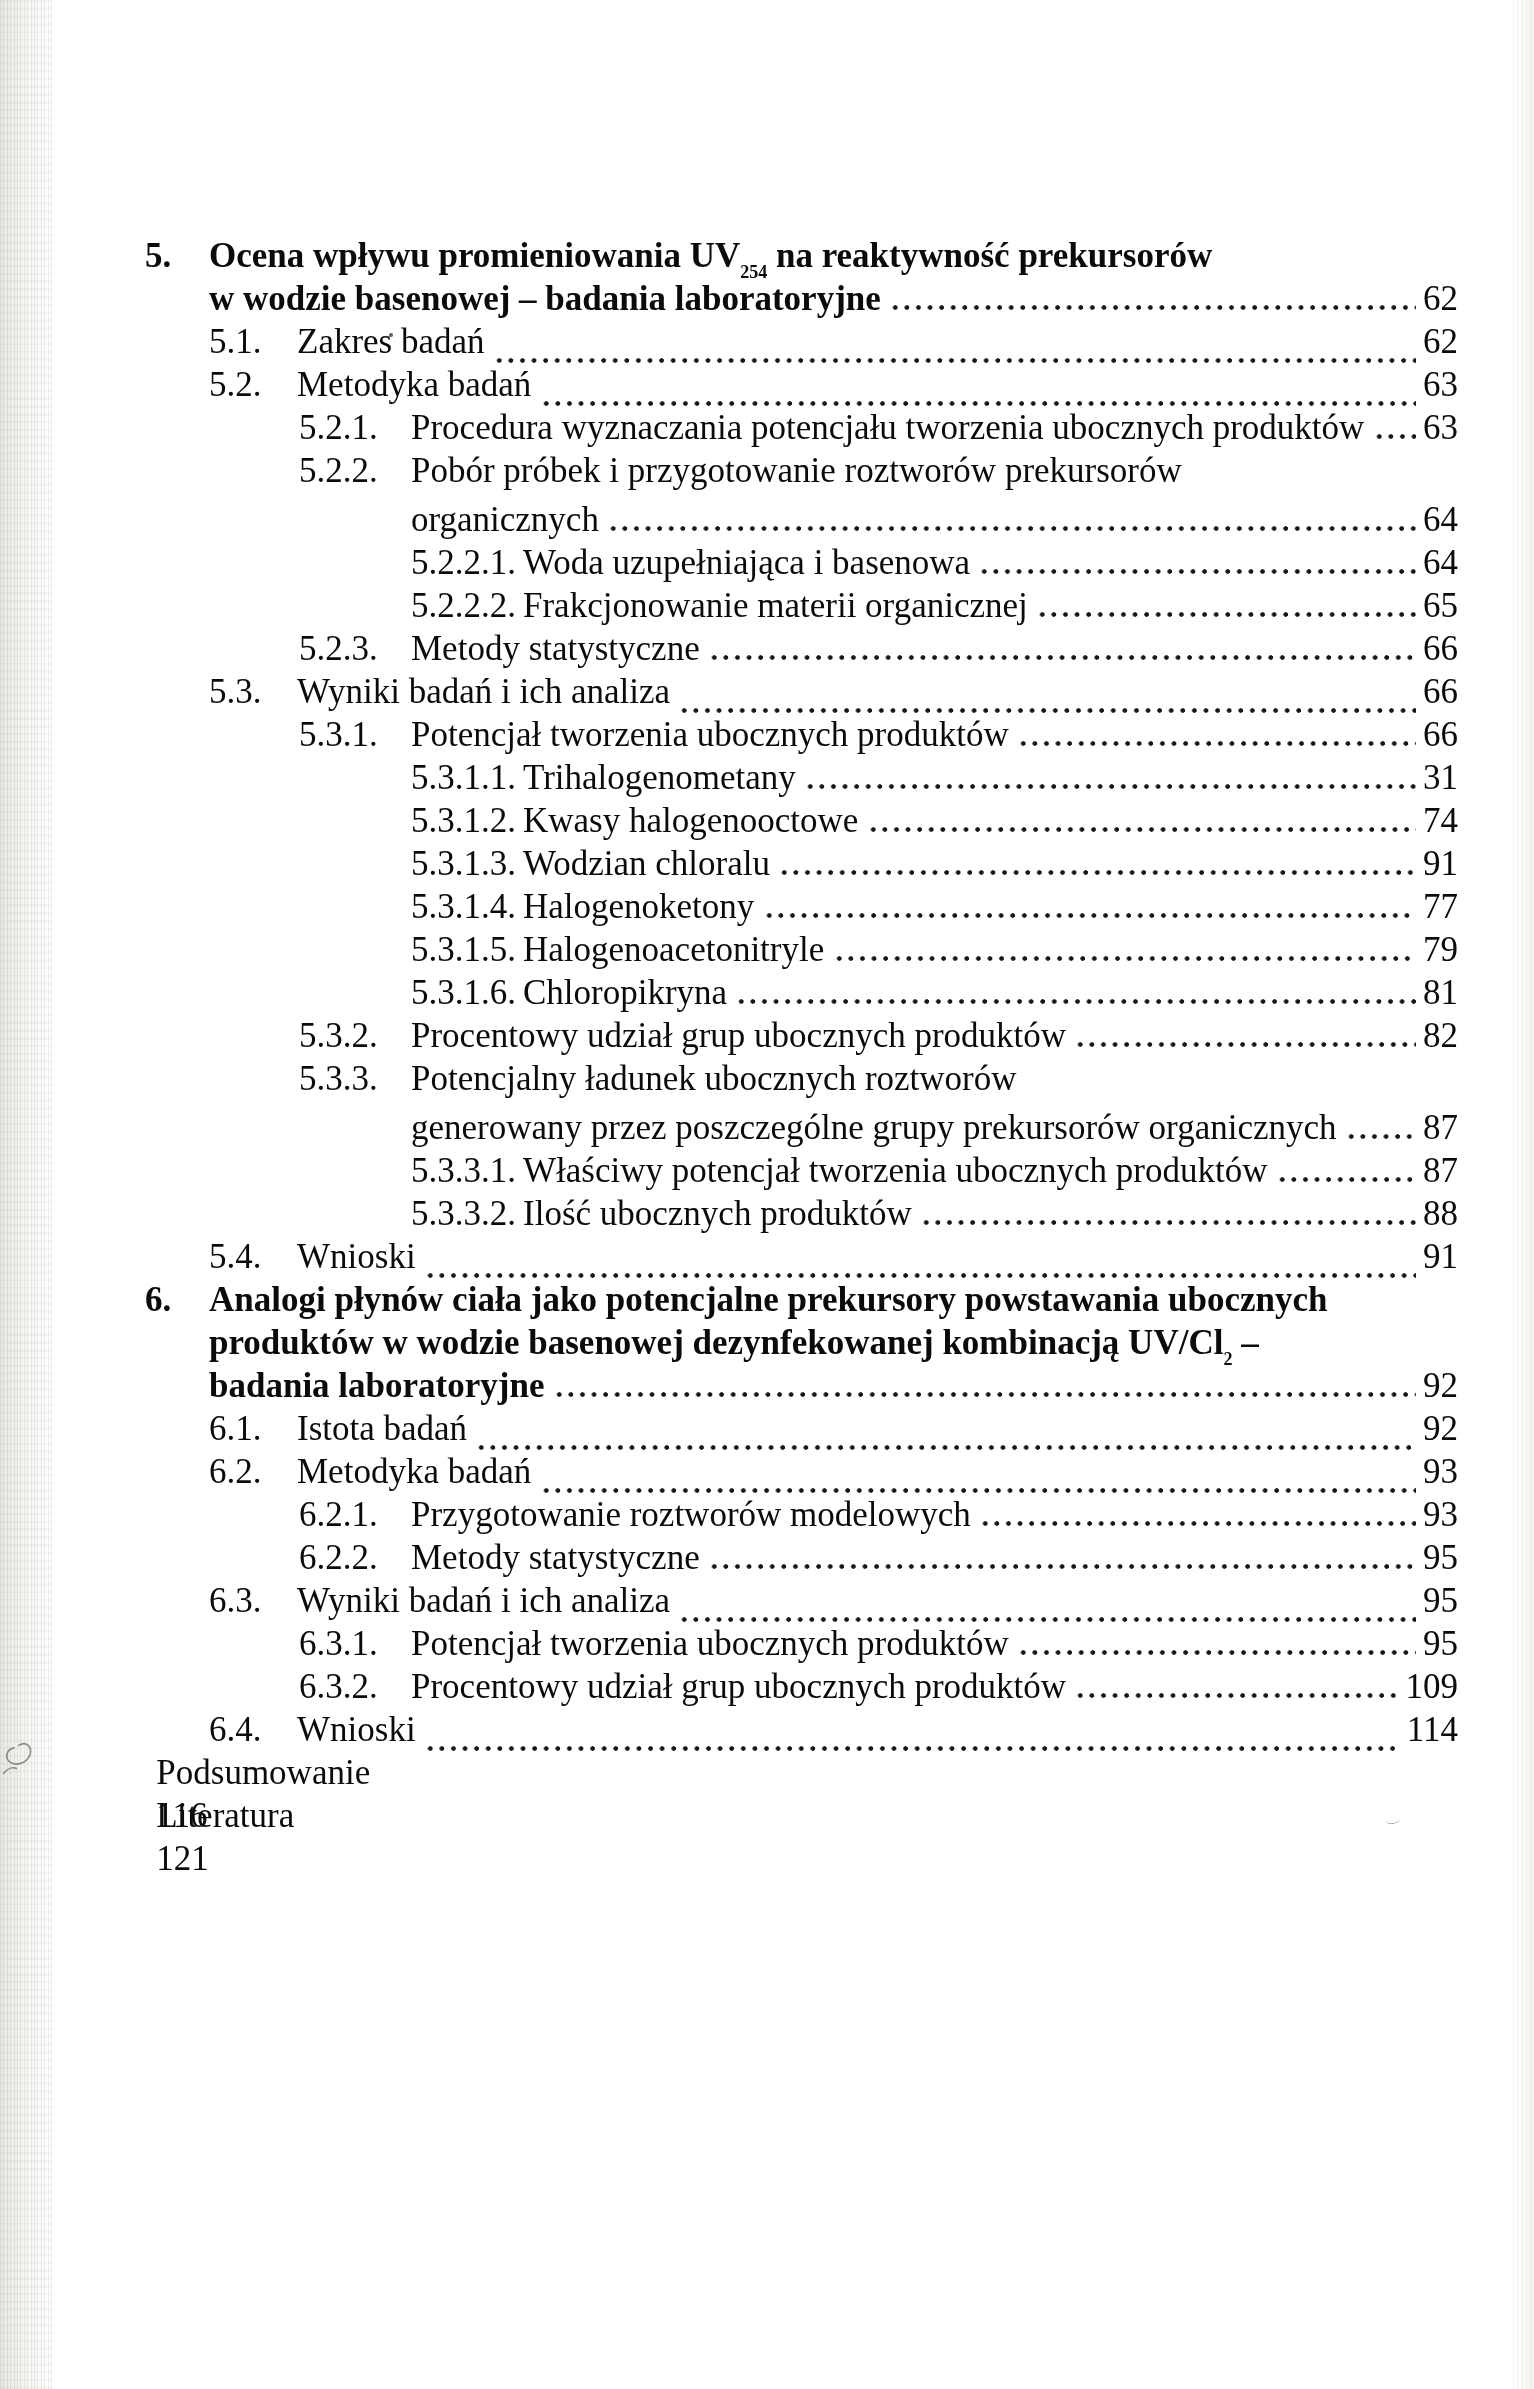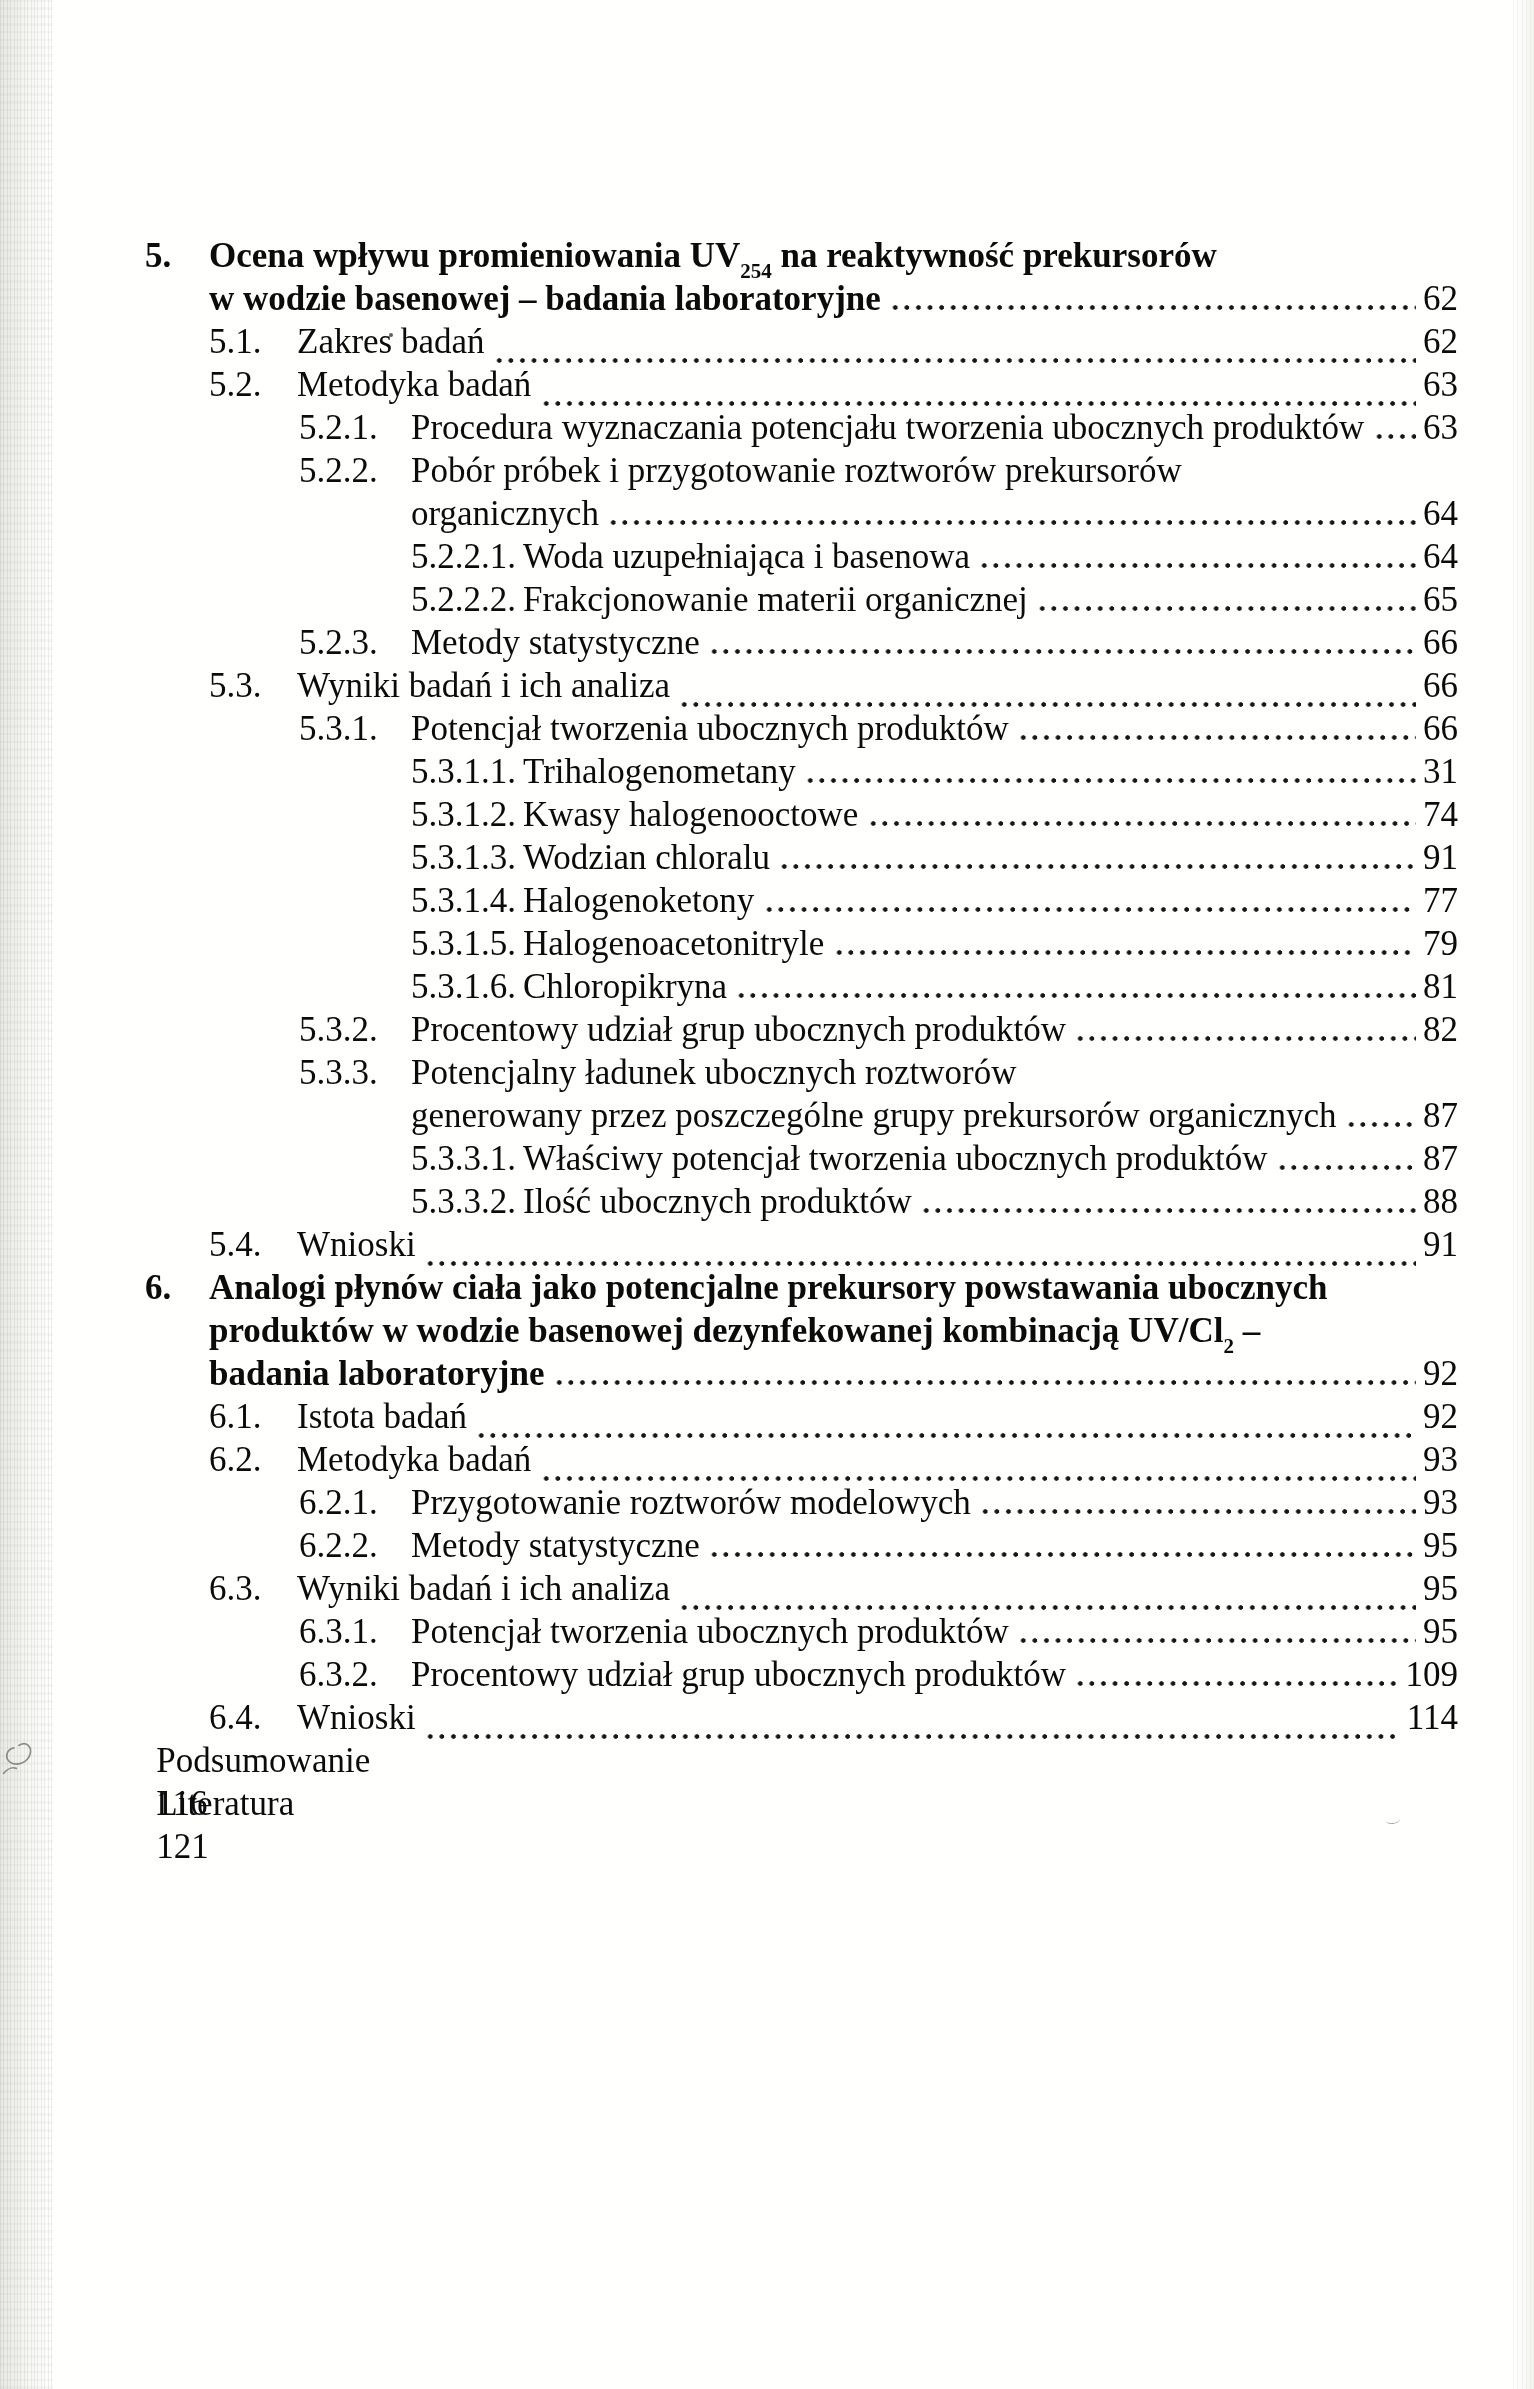--- a/index.html
+++ b/index.html
@@ -58,21 +58,21 @@
     line-height: 43px;
   }
   
   .lvl-chapter        { padding-left: 209px; }
   .lvl-chapter .num   { left: 145px; }
   .lvl-chapter-cont   { padding-left: 209px; }
   .lvl-l2             { padding-left: 297px; align-items: flex-end; }
   .lvl-l2 .num        { left: 209px; }
   .lvl-l3             { padding-left: 411px; }
   .lvl-l3 .num        { left: 299px; }
-  .lvl-l3-cont        { padding-left: 411px; }
+  .lvl-l3-cont        { padding-left: 411px; margin-top: 6px; }
   .lvl-l4             { padding-left: 523px; }
   .lvl-l4 .num        { left: 411px; }
   .lvl-root           { padding-left: 146px; flex-direction: column; }
 
   .row.bold .num, .row.bold .text { font-weight: bold; }
 
   .text { flex: 0 0 auto; }
   .leader {
     flex: 1 1 auto;
     min-width: 0;
@@ -81,21 +81,21 @@
     background-image: radial-gradient(circle at 2.6px 2.6px, #161616 2px, rgba(0,0,0,0) 2.7px);
     background-size: 11.6px 5.2px;
     background-repeat: repeat-x;
     background-position: 1.7px 0;
   }
   .page-num {
     flex: 0 0 auto;
     font-weight: normal;
   }
   .sub {
-    font-size: 21px;
+    font-size: 18px;
     line-height: 0;
     position: relative;
     top: 11.2px;
     text-align: right;
   }
   
   .pen-mark {
     position: absolute;
     left: 0.9px;
     top: 1739px;

